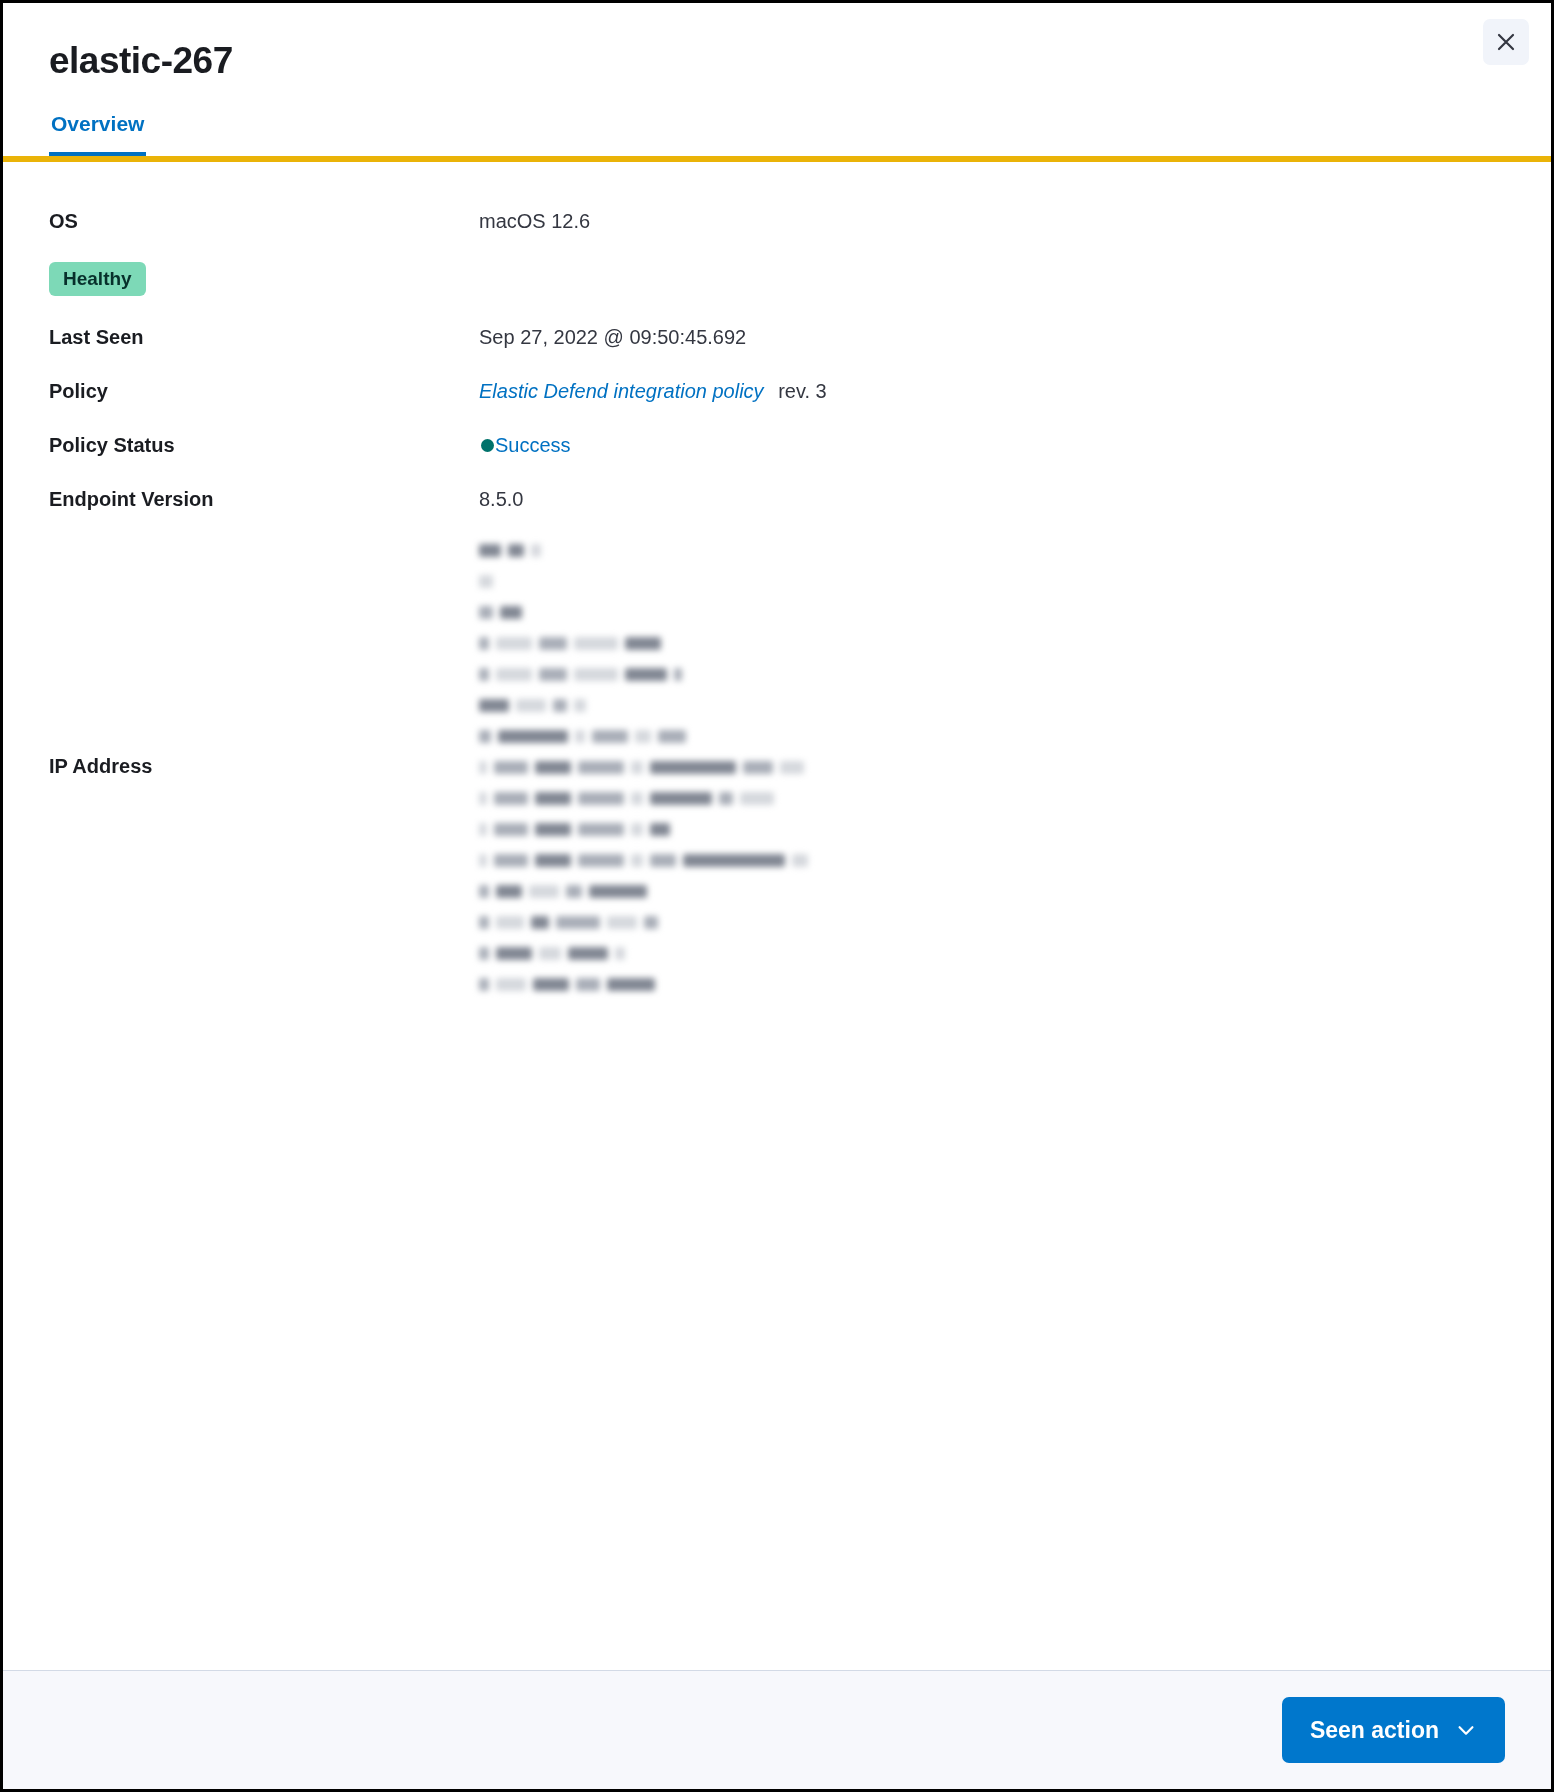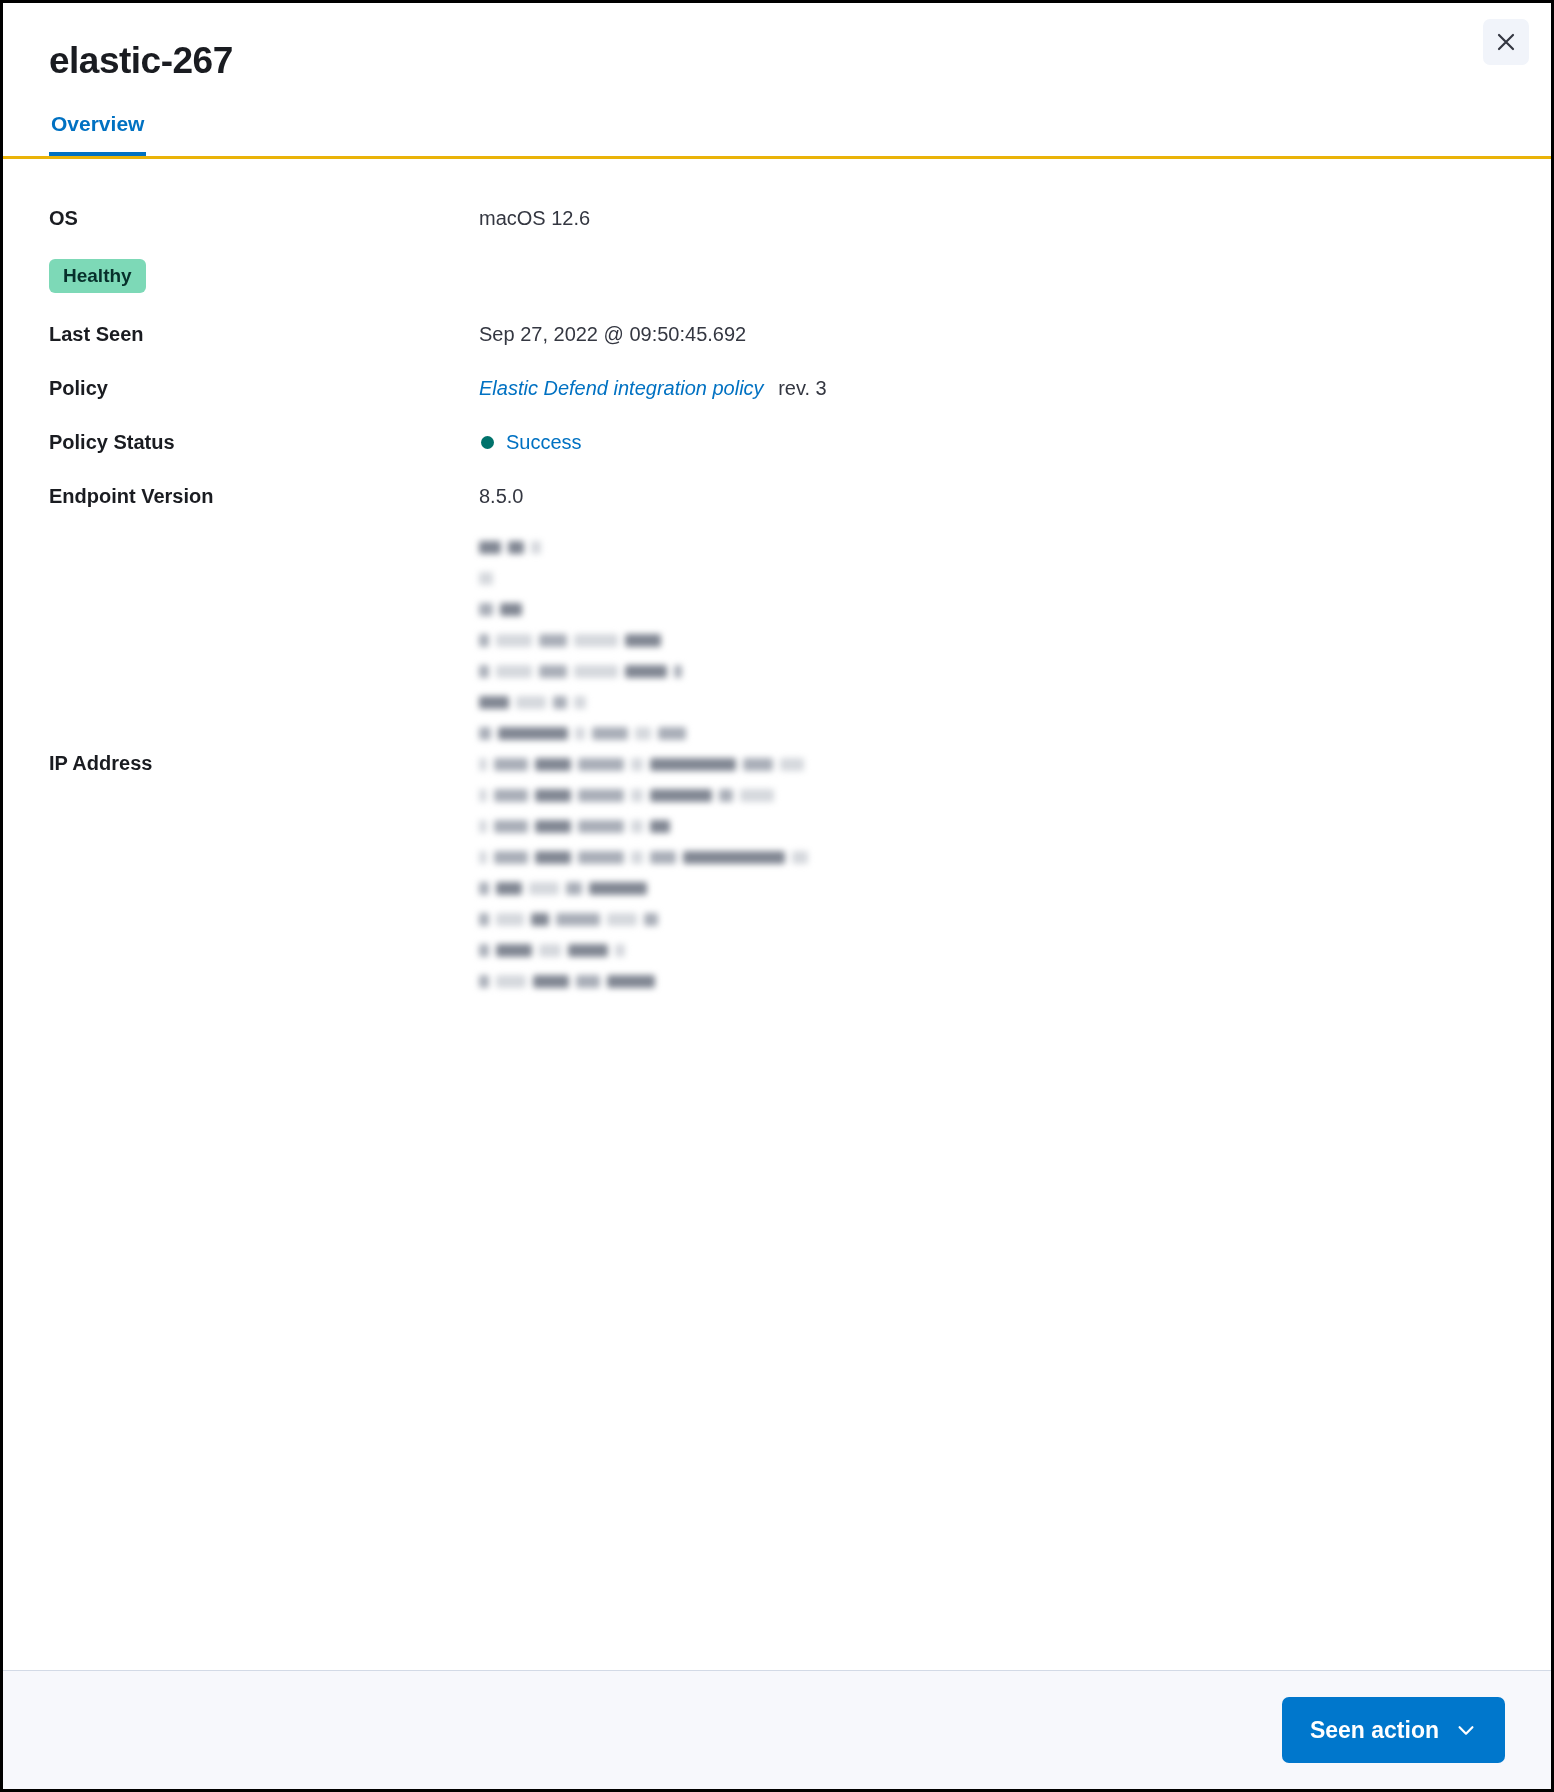--- a/index.html
+++ b/index.html
@@ -52,21 +52,21 @@
     font-size: 37px;
     font-weight: bold;
     letter-spacing: -0.5px;
     color: #1a1c21;
     margin: 0 0 26px 0;
     line-height: 1.1;
   }
   .tabs {
     display: flex;
     gap: 28px;
-    border-bottom: 3px solid #eab308;
+    border-bottom: 6px solid #eab308;
     margin: 0 -46px;
     padding: 0 46px;
   }
   .tab {
     font-size: 21px;
     font-weight: bold;
     color: #343741;
     padding: 4px 2px 16px 2px;
     background: none;
     border: none;
@@ -121,21 +121,21 @@
     font-style: italic;
   }
   .rev {
     color: #343741;
     margin-left: 9px;
     font-size: 20px;
   }
   .policy-status {
     display: flex;
     align-items: center;
-    gap: 12px;
+    gap: 1px;
     padding-left: 2px;
   }
   .dot {
     width: 13px;
     height: 13px;
     border-radius: 50%;
     background: #00726b;
     display: inline-block;
   }
   .policy-status-text {

